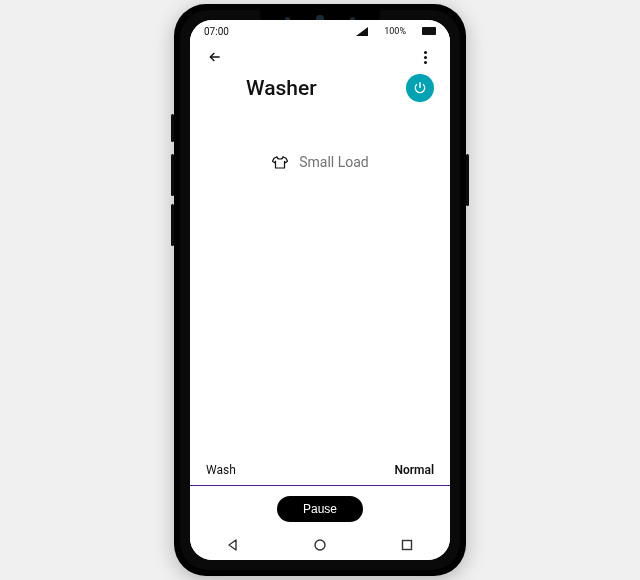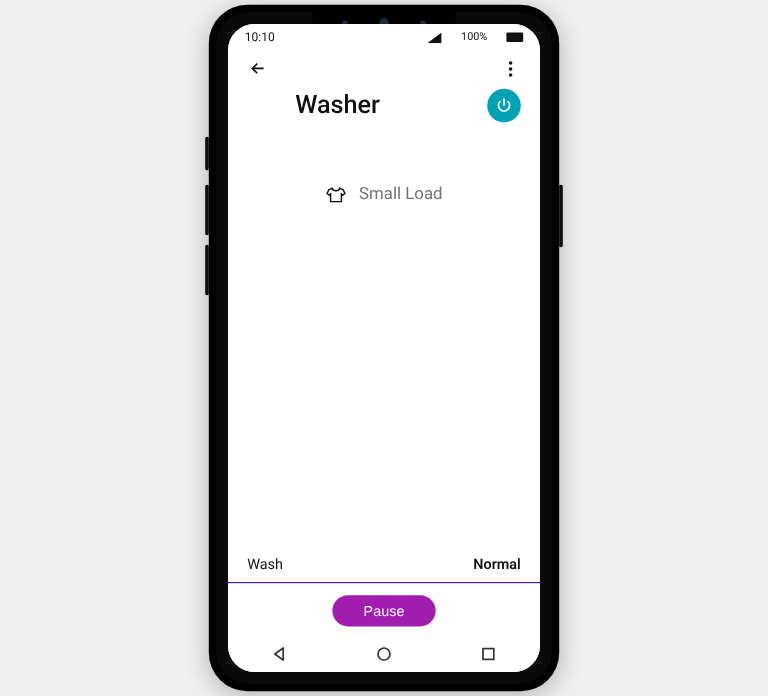--- a/index.html
+++ b/index.html
@@ -78,21 +78,21 @@
   .options-row{
     align-self:stretch;display:flex;justify-content:space-between;
     padding:0 16px 8px 16px;margin-top:auto;font-size:12px;color:#111;
     border-bottom:1px solid #4c1d95;
   }
   .opt-right{font-weight:600;}
   .opt{cursor:pointer;}
 
   .action-row{padding:10px 0 8px;display:flex;justify-content:center;}
   .pause-btn{
-    background:#a21caf;color:#fff;border:none;border-radius:18px;
+    background:#000000;color:#fff;border:none;border-radius:18px;
     padding:6px 26px;font-size:12px;cursor:pointer;
   }
   
   .navbar{
     height:30px;display:flex;align-items:center;justify-content:space-around;
     border-top:0;background:#fff;color:#333;
   }
   .nav-btn{width:40px;height:24px;display:flex;align-items:center;justify-content:center;cursor:pointer;}
 </style>
 </head>
@@ -106,21 +106,21 @@
     <div class="side-btn sb-right"></div>
     <div class="phone-inner">
       <div class="notch">
         <span class="sensor"></span>
           <span class="sensor big"></span>
           <span class="sensor"></span>
       </div>
       <div class="screen">
 
         <div class="statusbar">
-          <span>10:10</span>
+          <span>07:00</span>
           <span class="status-right">
             <svg class="sig-tri" width="12" height="9" viewBox="0 0 12 9">
                 <path d="M0 9 L12 9 L12 0 Z" fill="#111"></path>
               </svg>
             <span class="batt-txt">100%</span>
             <span class="batt"></span>
           </span>
         </div>
 
         <div class="appbar">

